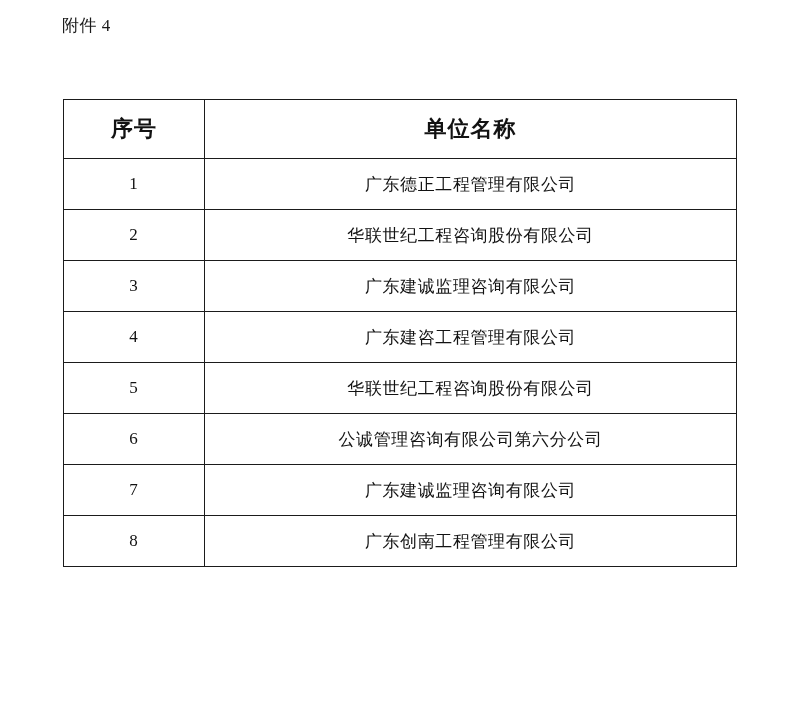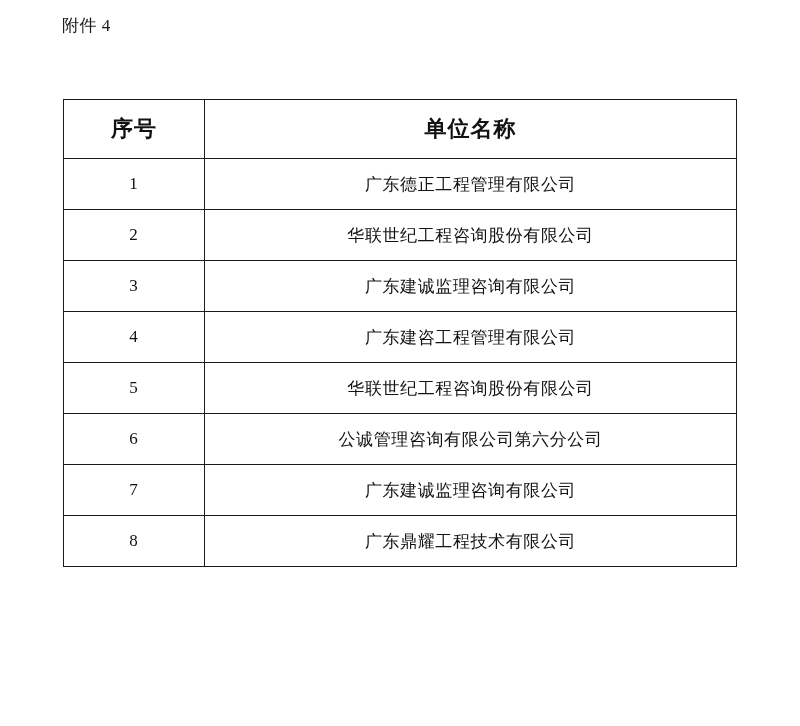--- a/index.html
+++ b/index.html
@@ -129,19 +129,19 @@
         <tr>
           <td class="cell-index idx-num">6</td>
           <td class="cell-name">公诚管理咨询有限公司第六分公司</td>
         </tr>
         <tr>
           <td class="cell-index idx-num">7</td>
           <td class="cell-name">广东建诚监理咨询有限公司</td>
         </tr>
         <tr>
           <td class="cell-index idx-num">8</td>
-          <td class="cell-name">广东鼎耀工程技术有限公司</td>
+          <td class="cell-name">广东创南工程管理有限公司</td>
         </tr>
       </tbody>
     </table>
   </div>
 
 </div>
 
 </body></html>

